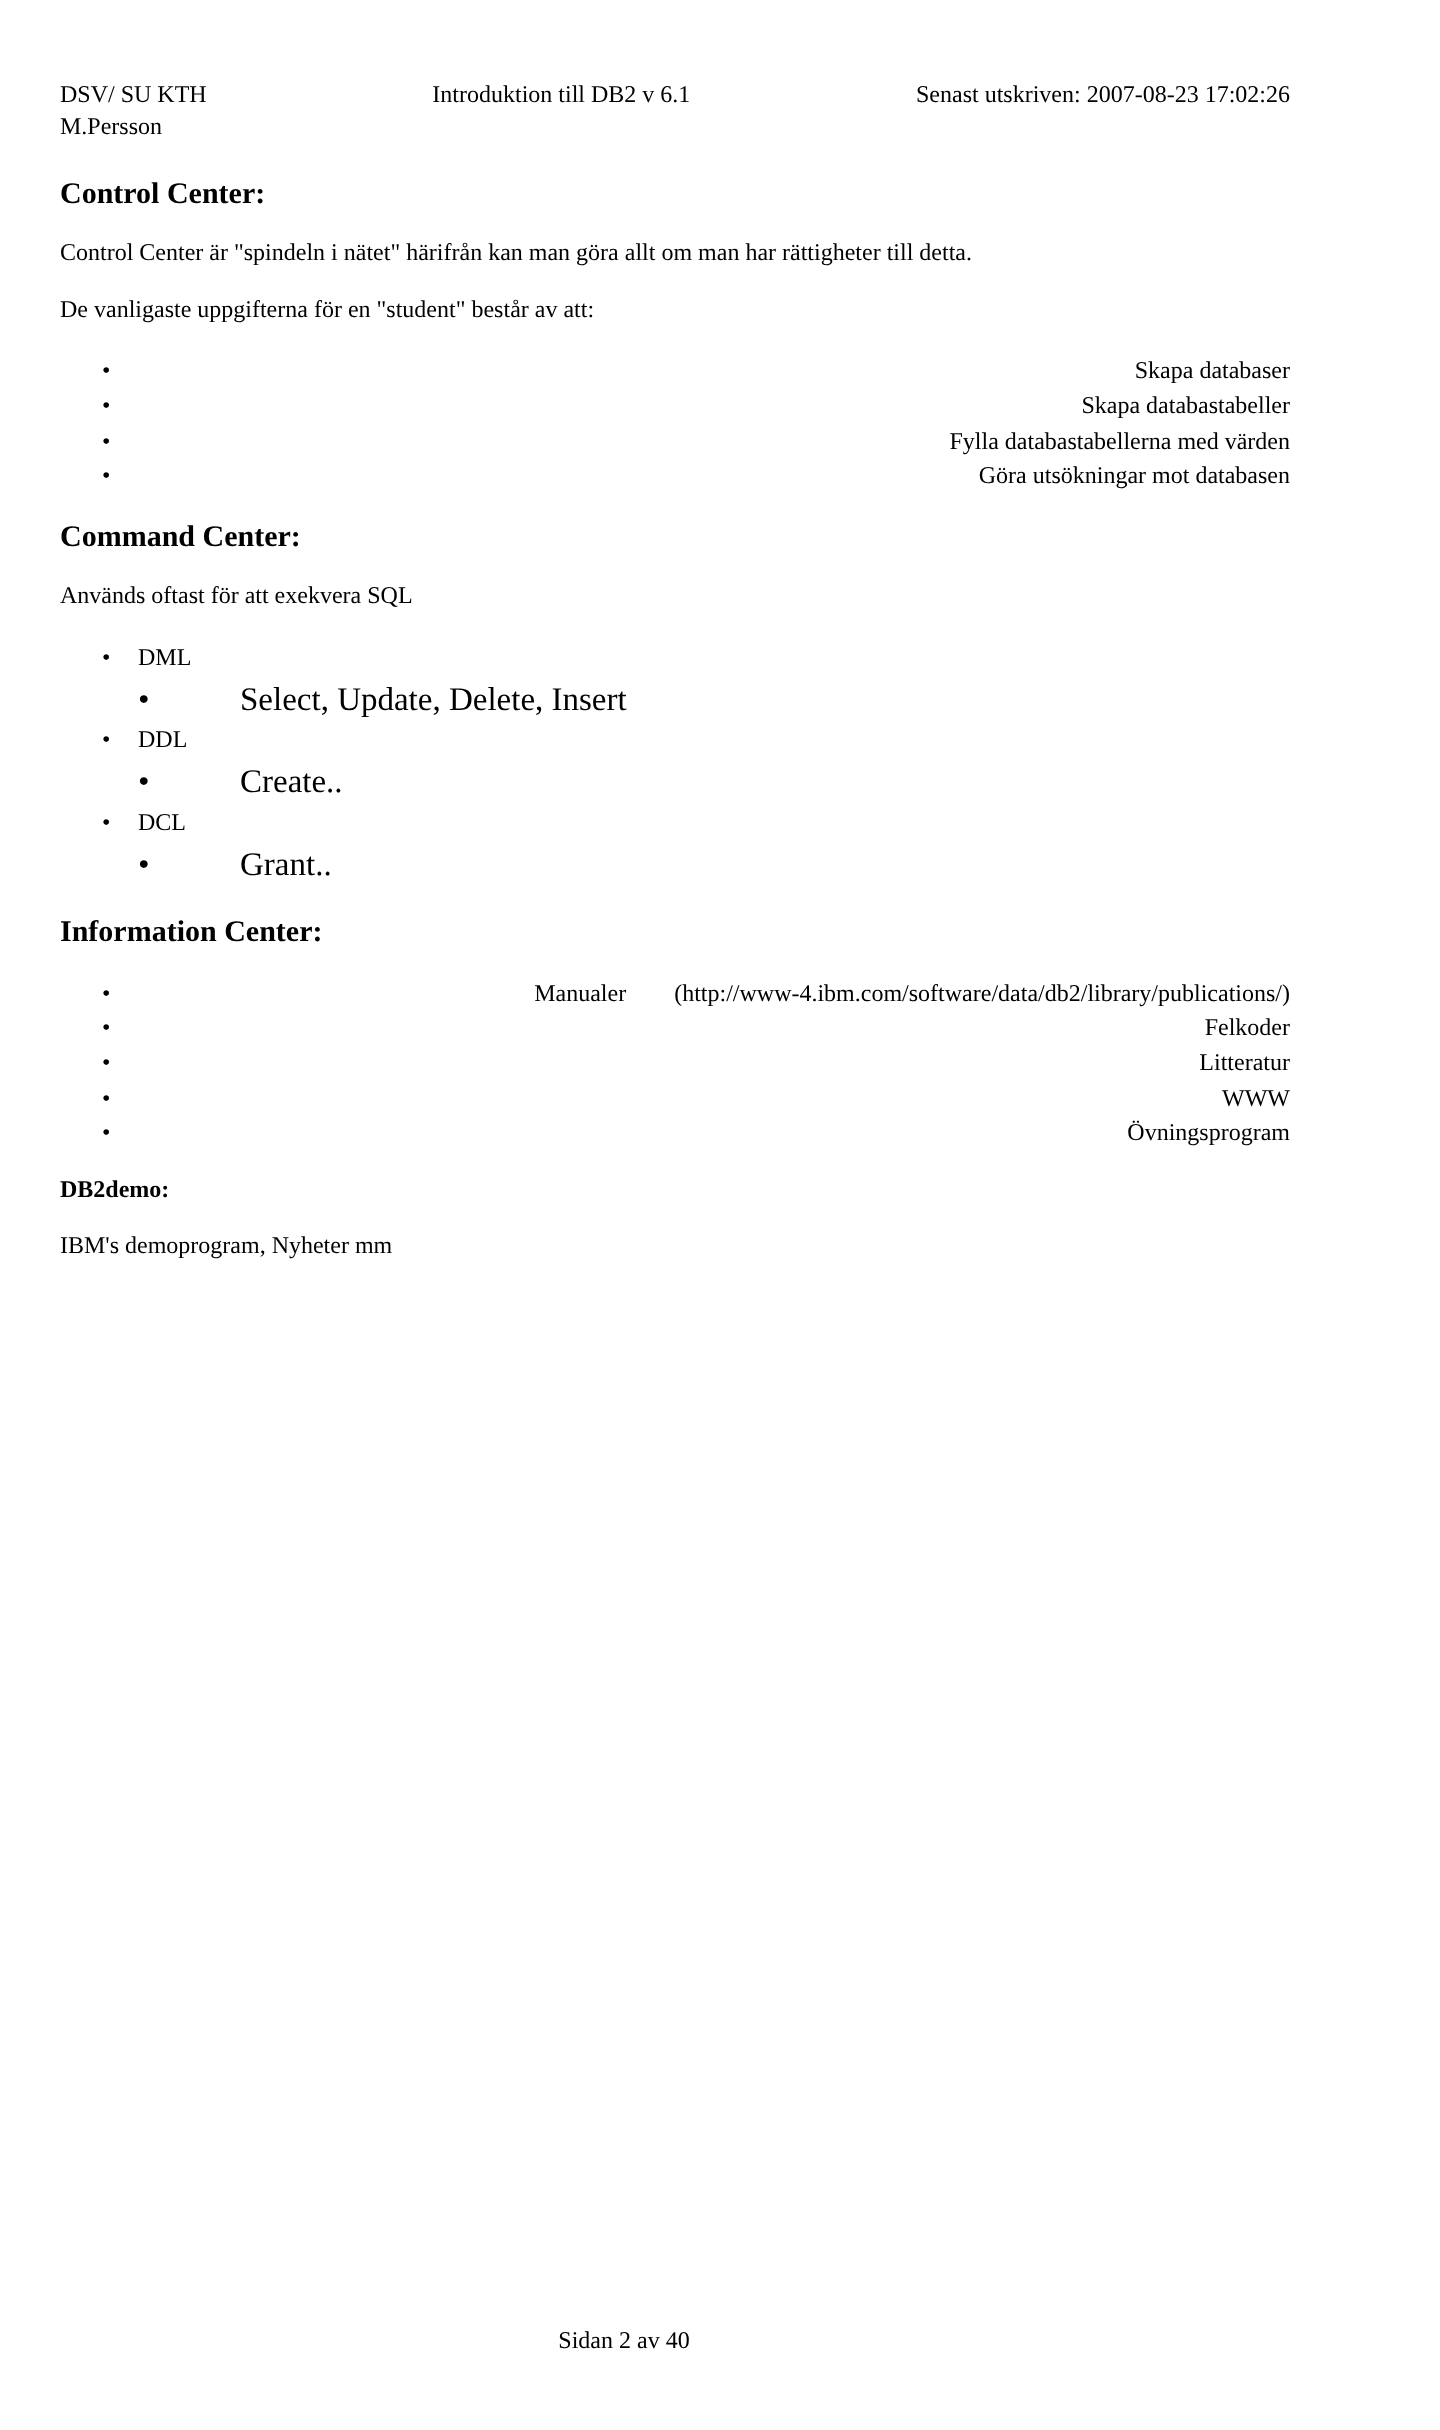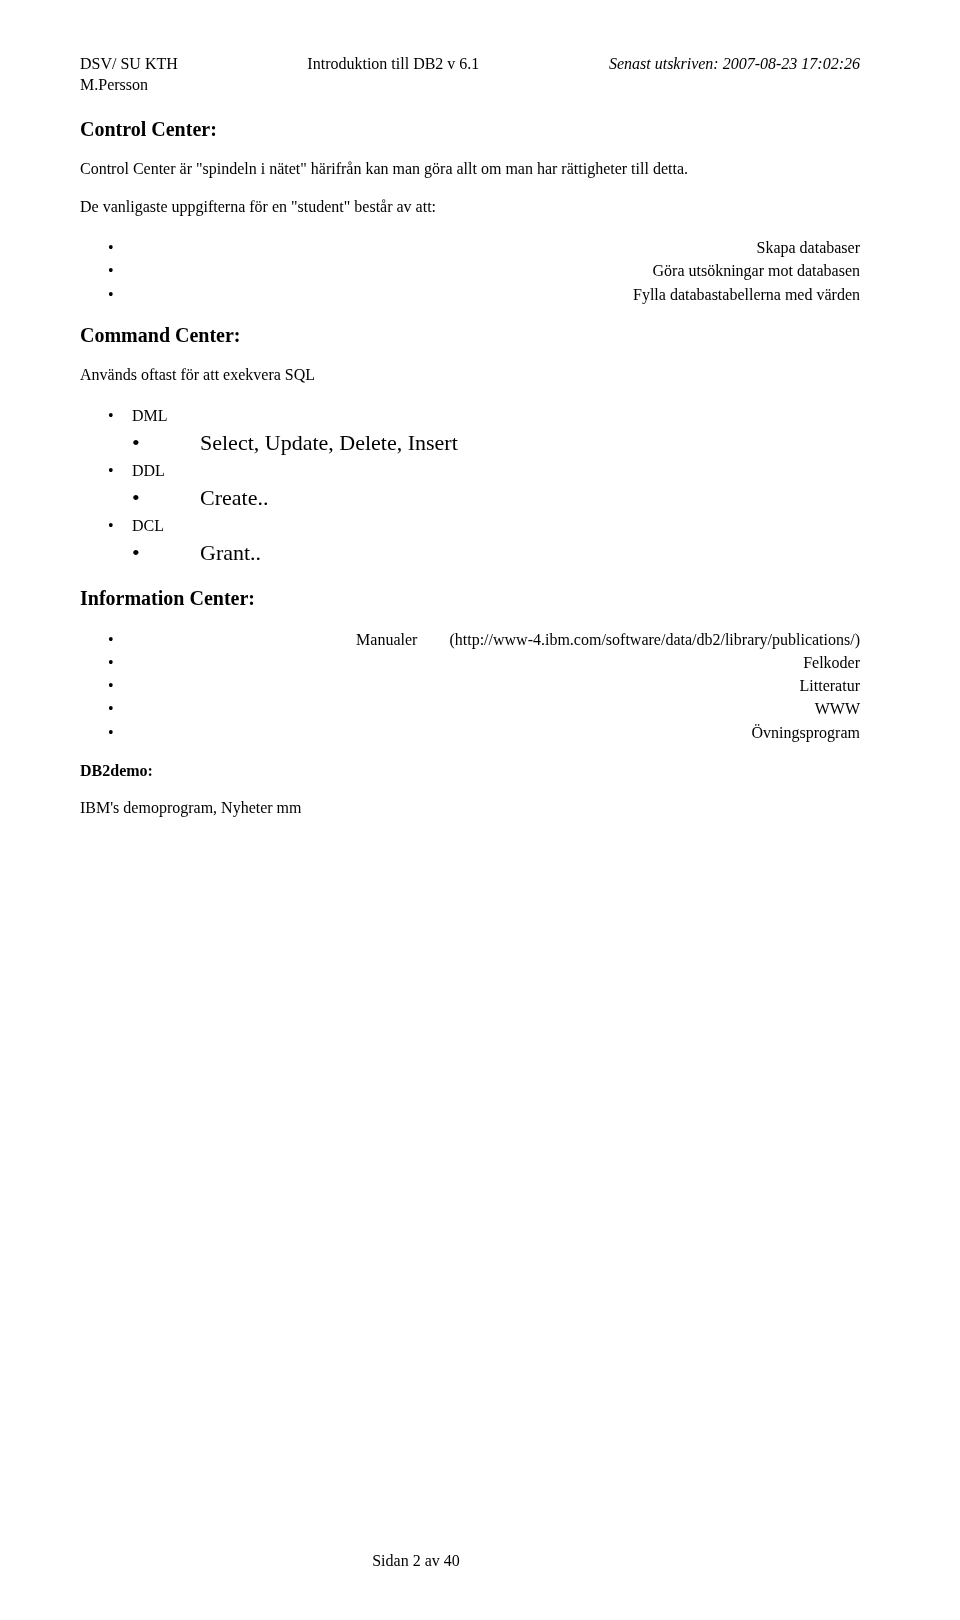--- a/index.html
+++ b/index.html
@@ -10,39 +10,38 @@
     html, body {
       width: 960px;
       height: 1620px;
       background: #fff;
       font-family: 'Times New Roman', Times, serif;
       color: #000;
     }
     .page {
       width: 960px;
       height: 1620px;
-      padding: 54px 100px 50px 80px;
+      padding: 54px 100px 50px 40px;
       position: relative;
     }
     .header {
       display: flex;
       justify-content: space-between;
       font-size: 16px;
       line-height: 1.3;
       margin-bottom: 22px;
     }
     .header-left {
       text-align: left;
     }
     .header-center {
       text-align: right;
     }
     .header-right {
       text-align: center;
-      font-style: italic;
     }
     h2.section-heading {
       font-size: 20px;
       font-weight: bold;
       margin-bottom: 18px;
     }
     h3.sub-heading {
       font-size: 16px;
       font-weight: bold;
       margin-bottom: 18px;
@@ -132,22 +131,23 @@
   </div>
 
   <h2 class="section-heading">Control Center:</h2>
 
   <p class="paragraph">Control Center är "spindeln i nätet" härifrån kan man göra allt om man har rättigheter till detta.</p>
 
   <p class="paragraph">De vanligaste uppgifterna för en "student" består av att:</p>
 
   <ul class="bullet-list">
     <li>Skapa databaser</li>
+    <li>Skapa databastabeller</li>
+    <li>Fylla databastabellerna med värden</li>
     <li>Göra utsökningar mot databasen</li>
-    <li>Fylla databastabellerna med värden</li>
   </ul>
 
   <h2 class="section-heading">Command Center:</h2>
 
   <p class="paragraph">Används oftast för att exekvera SQL</p>
 
   <ul class="bullet-list-outer">
     <li class="outer">DML</li>
     <ul class="nested-list">
       <li>Select, Update, Delete, Insert</li>

